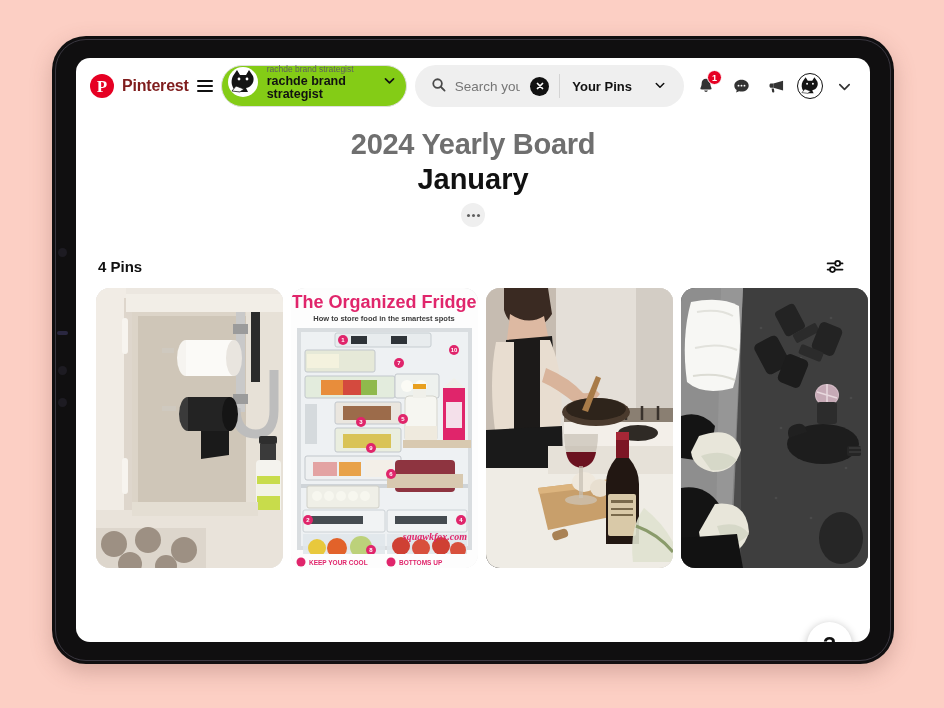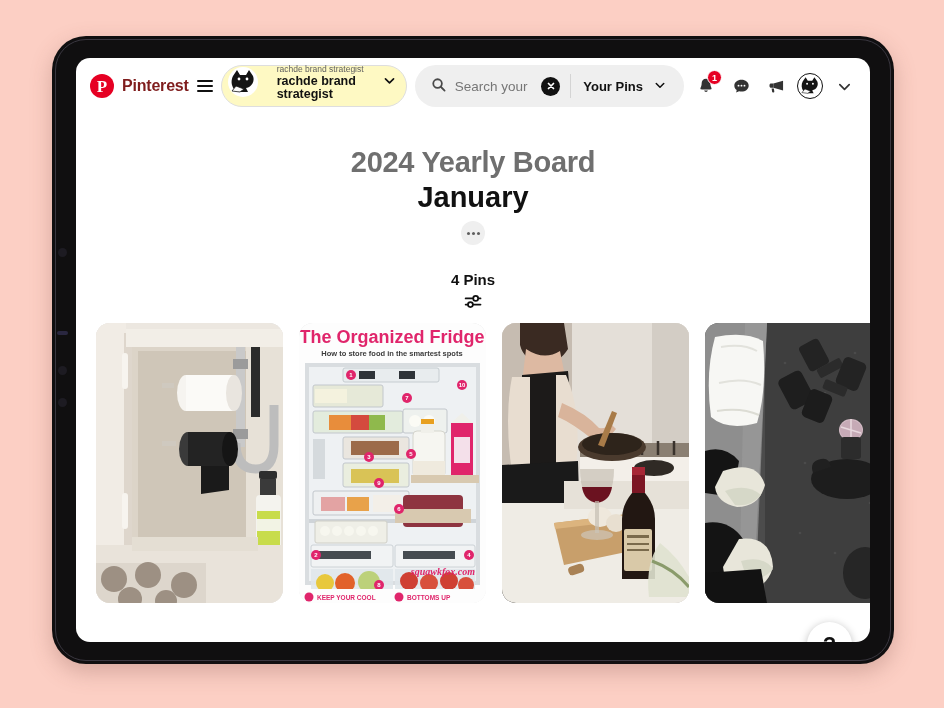--- a/index.html
+++ b/index.html
@@ -66,25 +66,25 @@
     font-weight:bold; font-size:17px; line-height:1;
   }
   .brand-name{ font-size:16px; font-weight:bold; color:#7f1d1d; letter-spacing:-0.2px; }
   .hamburger{
     display:flex; flex-direction:column; justify-content:center;
     gap:3px; width:16px; height:18px; cursor:pointer;
   }
   .hamburger i{ display:block; height:2px; background:#111; border-radius:1px; }
 
   .profile-chip{
-    display:flex; align-items:center; gap:19px;
+    display:flex; align-items:center; gap:9px;
     border:1px solid #dedede; border-radius:24px;
     height:42px; padding:0 10px 8px 6px;
     min-width:186px; max-width:186px;
-    background:#fef9c3; cursor:pointer;
+    background:#84cc16; cursor:pointer;
   }
   .chip-avatar{
     width:30px;height:30px;border-radius:50%;
     flex:0 0 auto; overflow:hidden; background:#fff;
   }
   .chip-text{ flex:1 1 auto; overflow:hidden; }
   .chip-sub{ font-size:8.5px; color:#5f5f5f; line-height:11px; white-space:nowrap; }
   .chip-name{ font-size:12.5px; font-weight:bold; color:#111; line-height:13px; }
   .chev{ flex:0 0 auto; }
 
@@ -100,21 +100,21 @@
     font-size:13.5px; color:#333; min-width:0;
   }
   .search-input::placeholder{ color:#767676; }
   .clear-btn{
     width:19px;height:19px;border-radius:50%;background:#111;
     display:flex;align-items:center;justify-content:center;
     flex:0 0 auto; margin:0 10px; cursor:pointer;
   }
   .vdiv{ width:1px; height:24px; background:#d4d4d4; flex:0 0 auto; }
   .scope{
-    display:flex; align-items:center; gap:11px;
+    display:flex; align-items:center; gap:22px;
     padding:0 12px; font-size:13px; font-weight:bold; color:#111;
     cursor:pointer; white-space:nowrap;
   }
 
   .header-icons{ display:flex; align-items:center; gap:7px; flex:0 0 auto; }
   .hicon{
     position:relative; width:28px;height:28px;
     display:flex;align-items:center;justify-content:center; cursor:pointer;
   }
   .badge{
@@ -124,21 +124,21 @@
     display:flex;align-items:center;justify-content:center;
     padding:0 3px; border:1.5px solid #fff;
   }
   .avatar-btn{
     width:26px;height:26px;border-radius:50%;
     border:1.5px solid #111; overflow:hidden; background:#fff;
     display:flex;align-items:center;justify-content:center; cursor:pointer;
   }
 
   
-  .board-title{ text-align:center; margin-top:30px; }
+  .board-title{ text-align:center; margin-top:12px; }
   .t-line1{ font-size:29px; font-weight:bold; color:#6f6f6f; line-height:36px; letter-spacing:-0.3px;}
   .t-line2{
     font-size:29px; font-weight:bold; color:#111; line-height:34px;
     display:flex; align-items:center; justify-content:center; gap:7px;flex-direction:column;
   }
   .ellipsis-btn{
     width:24px;height:24px;border-radius:50%;background:#efefef;
     display:flex;align-items:center;justify-content:center; gap:2px;
     cursor:pointer;
   }
@@ -149,28 +149,28 @@
   .action{ display:flex; flex-direction:column; align-items:center; gap:7px; cursor:pointer; }
   .action-box{
     width:64px;height:64px;border-radius:18px;background:#efefef;
     display:flex;align-items:center;justify-content:center;
   }
   .action-label{ font-size:11.5px; color:#111; font-weight:normal; }
 
   
   .pins-head{
     display:flex; align-items:center; justify-content:space-between;
-    padding:0 22px; margin-top:26px;flex-direction:column;
+    padding:0 22px; margin-top:26px;
   }
   .pins-count{ font-size:15px; font-weight:bold; color:#111; }
   .filter-btn{ width:26px;height:26px; display:flex;align-items:center;justify-content:center; cursor:pointer; }
 
   
   .grid{
-    display:flex; gap:16px; padding:0 20px; margin-top:9px;
+    display:flex; gap:8px; padding:0 20px; margin-top:9px;
     align-items:flex-start;
   }
   .pin{ width:187px; flex:0 0 auto; position:relative; cursor:pointer; }
   .pin-img{
     width:187px; height:280px; border-radius:14px; overflow:hidden;
     position:relative; background:#ddd;
   }
   .pin-img svg{ display:block; width:100%; height:100%; }
   .fab-help{
     position:absolute; left:731px; top:564px;

